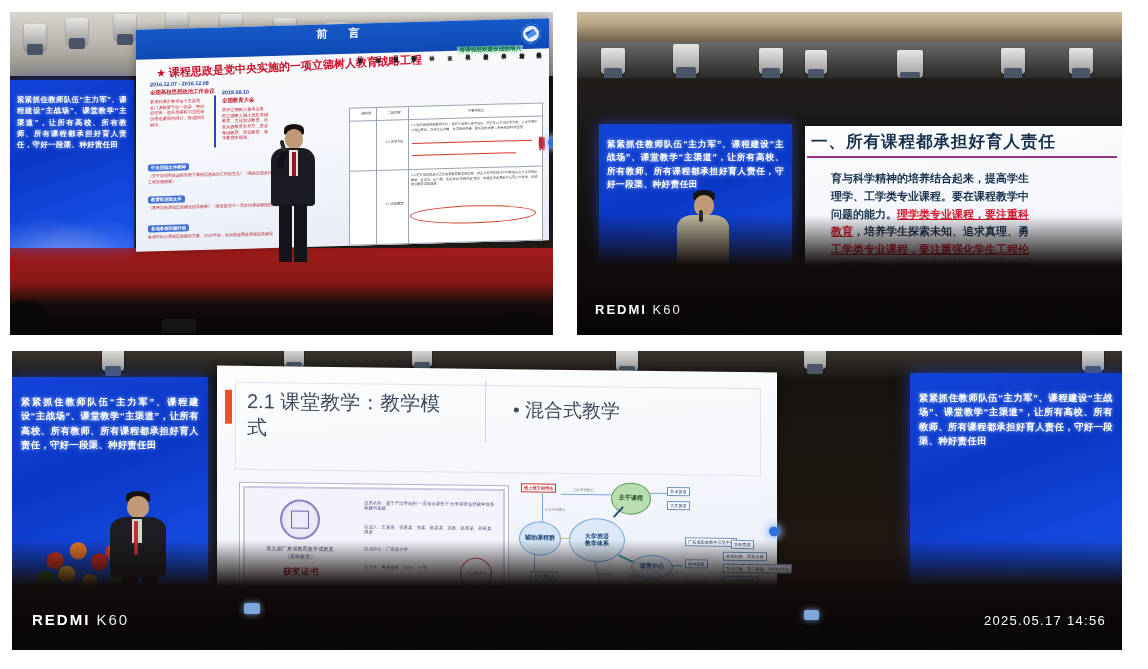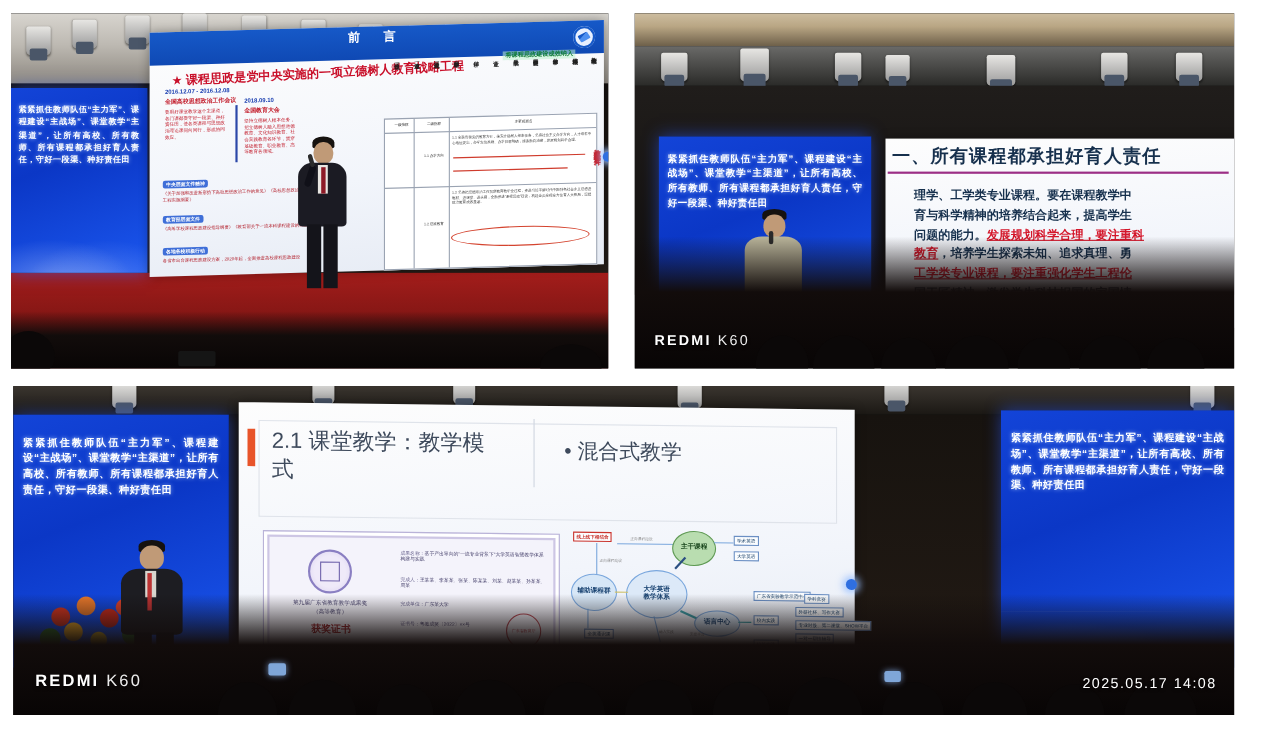--- a/index.html
+++ b/index.html
@@ -285,23 +285,23 @@
 
     <div class="ledpanel">
       <div class="ledtext">紧紧抓住教师队伍“主力军”、课程建设“主战场”、课堂教学“主渠道”，让所有高校、所有教师、所有课程都承担好育人责任，守好一段渠、种好责任田</div>
       <div class="ledwave"></div>
     </div>
 
     <div class="slide">
       <div class="s2-title">一、所有课程都承担好育人责任</div>
       <div class="s2-rule"></div>
       <div class="s2-body">
+        <div>育与科学精神的培养结合起来，提高学生</div>
         <div>理学、工学类专业课程。要在课程教学中</div>
-        <div>育与科学精神的培养结合起来，提高学生</div>
-        <div>问题的能力。<span class="hl">发展规划科学合理，要注重科</span></div>
+        <div>问题的能力。<span class="hl">理学类专业课程，要注重科</span></div>
         <div><span class="hl">教育</span>，培养学生探索未知、追求真理、勇</div>
         <div class="hl">工学类专业课程，要注重强化学生工程伦</div>
         <div>国工匠精神，激发学生科技报国的家国情</div>
       </div>
     </div>
 
     <div class="person" style="left:96px;top:178px;width:62px;height:118px;">
       <div class="p-hair" style="left:20px;top:0;width:22px;height:10px;"></div>
       <div class="p-head" style="left:21px;top:5px;width:20px;height:21px;"></div>
       <div class="p-body" style="left:4px;top:25px;width:52px;height:56px;background:#b9b49a;"></div>
@@ -444,16 +444,16 @@
       <div class="head" style="left:938px;bottom:-18px;width:54px;height:46px;"></div>
       <div class="head" style="left:1010px;bottom:-24px;width:66px;height:56px;"></div>
       <div class="phoneglow" style="left:232px;bottom:36px;width:16px;height:11px;"></div>
       <div class="phoneglow" style="left:792px;bottom:30px;width:15px;height:10px;"></div>
     </div>
 
     <div class="redmi" style="left:20px;bottom:22px;font-size:15px;">
       <b>REDMI</b>
       <span>K60</span>
     </div>
-    <div class="timestamp" style="right:16px;bottom:22px;font-size:13px;">2025.05.17  14:08</div>
+    <div class="timestamp" style="right:16px;bottom:22px;font-size:13px;">2025.05.17  14:56</div>
   </div>
 
 </div>
 
 </body></html>

